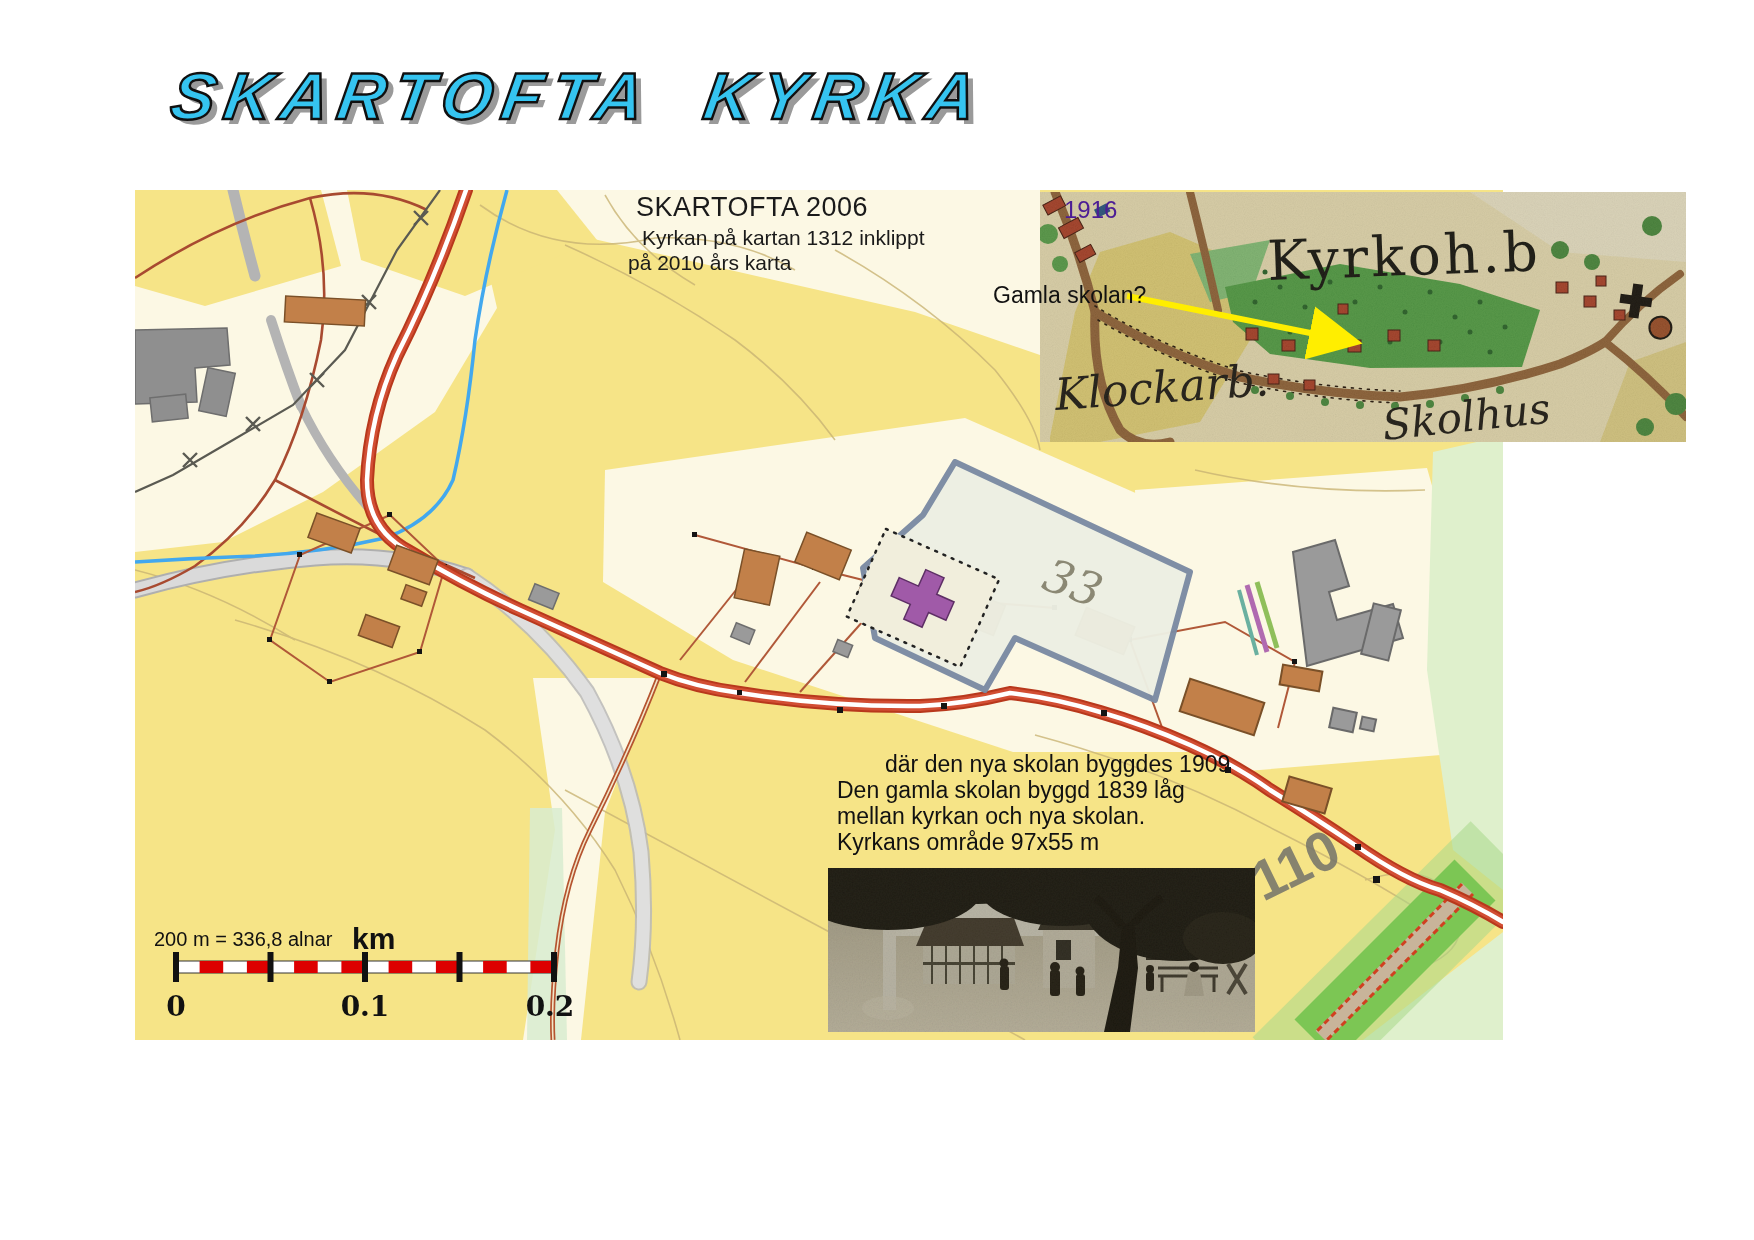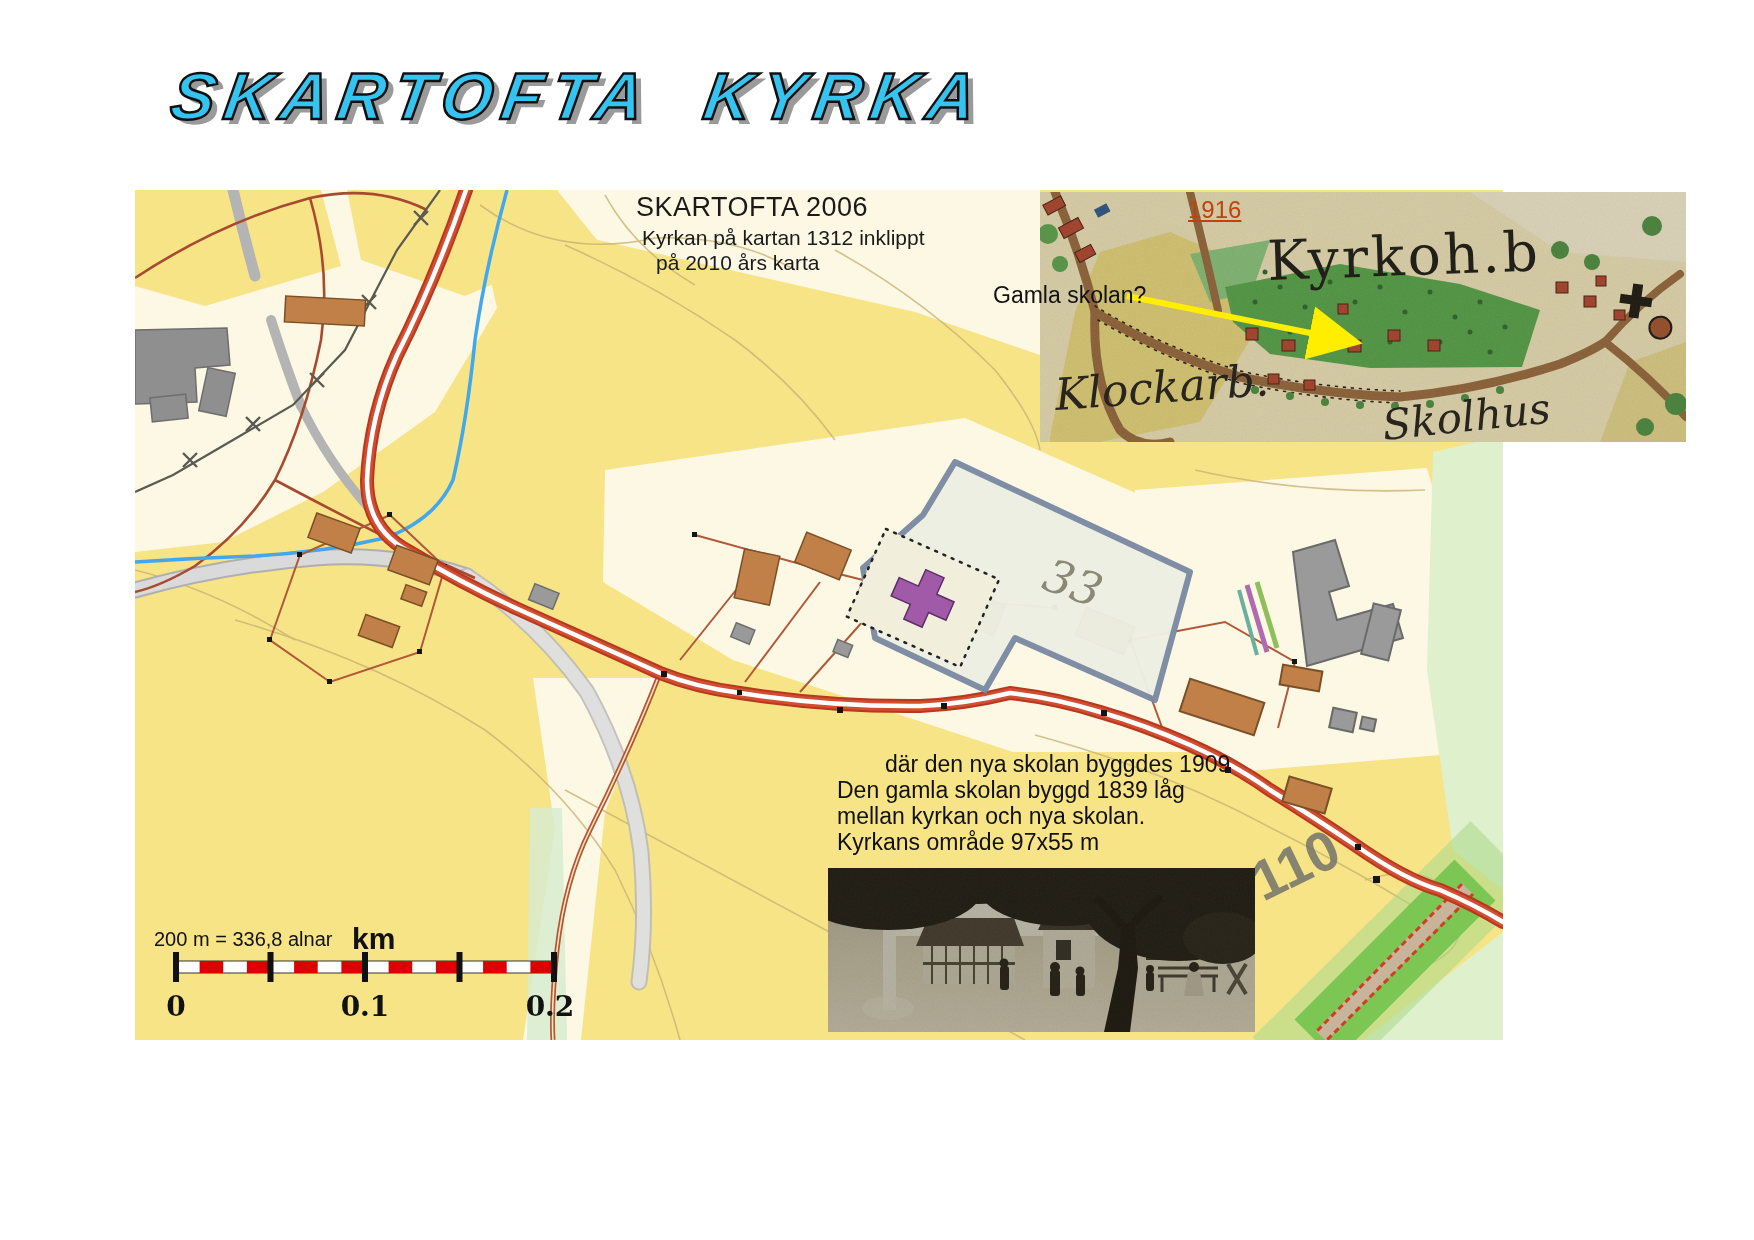--- a/index.html
+++ b/index.html
@@ -12,24 +12,24 @@
     -webkit-text-stroke:2.5px #101010;
     text-shadow:7px 5px 0 #9a9a9a;
     white-space:pre;
   }
   #map2010{left:135px;top:190px;width:1368px;height:850px;}
   #inset1916{left:1040px;top:192px;width:646px;height:250px;}
   #photo{left:828px;top:868px;width:427px;height:164px;}
   #arrow-overlay{left:1095px;top:278px;width:300px;height:90px;pointer-events:none;z-index:40;}
   .map-heading{left:636px;top:192px;font-size:27px;color:#1a1a1a;letter-spacing:.5px;z-index:20;}
   .map-caption1{left:642px;top:226px;font-size:21px;color:#1a1a1a;z-index:20;}
-  .map-caption2{left:656px;top:251px;font-size:21px;color:#1a1a1a;z-index:20;}
+  .map-caption2{left:628px;top:251px;font-size:21px;color:#1a1a1a;z-index:20;}
   .note-block{left:837px;top:751px;font-size:23px;line-height:26px;color:#111;z-index:20;}
   .note-indent{padding-left:48px;}
-  .year-label{left:1188px;top:196px;font-size:24px;color:#c2410c;z-index:35;text-decoration:underline;}
+  .year-label{left:1064px;top:196px;font-size:24px;color:#4c1d95;z-index:35;}
   .gamla-label{left:993px;top:282px;font-size:23px;color:#111;z-index:45;text-align:center;}
   #scalebar{left:140px;top:916px;width:436px;height:112px;z-index:25;}
   svg{display:block;}
   .z10{z-index:10}.z30{z-index:30}
 </style>
 </head>
 <body>
 
 <div id="page">
 

